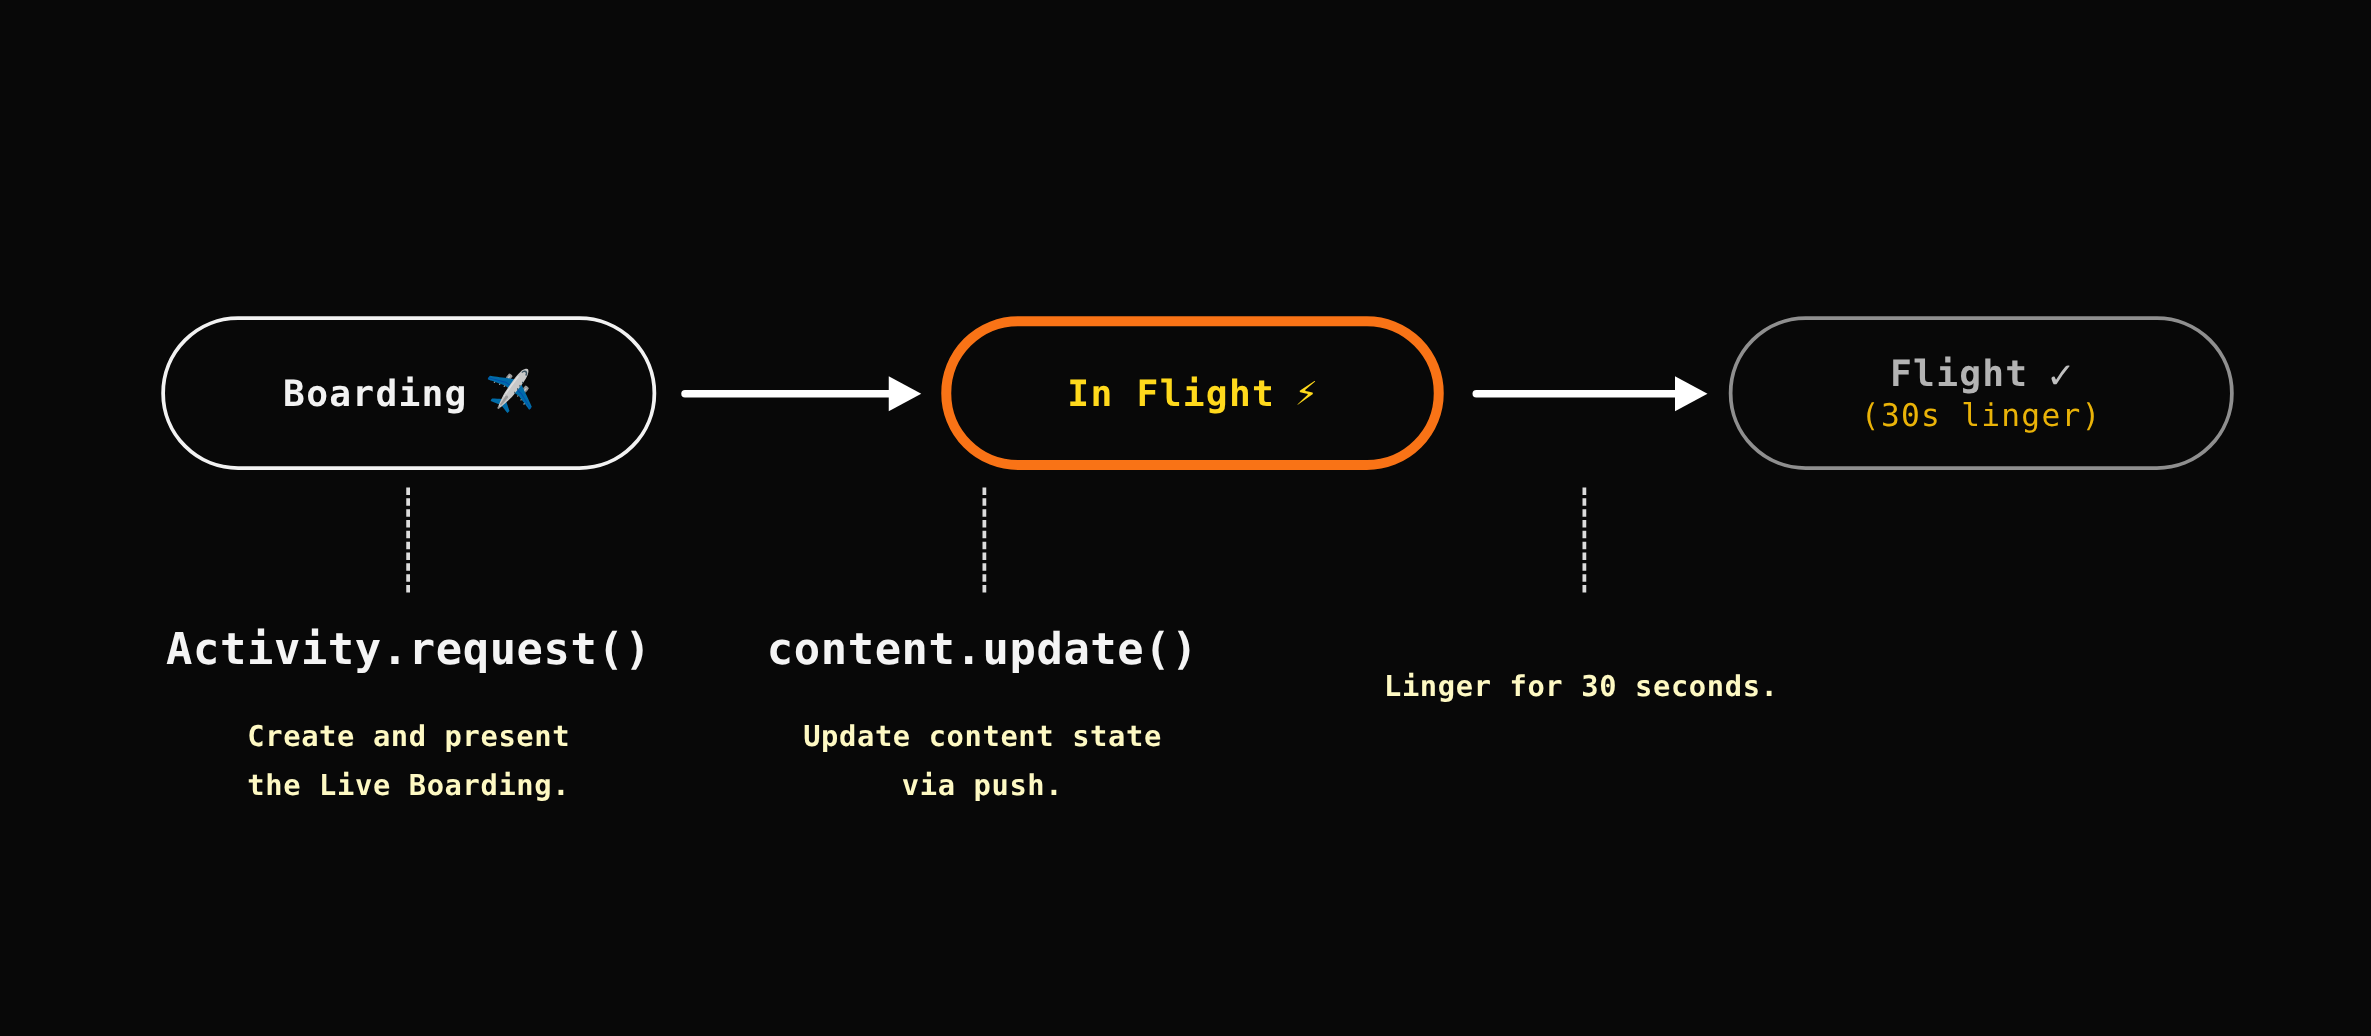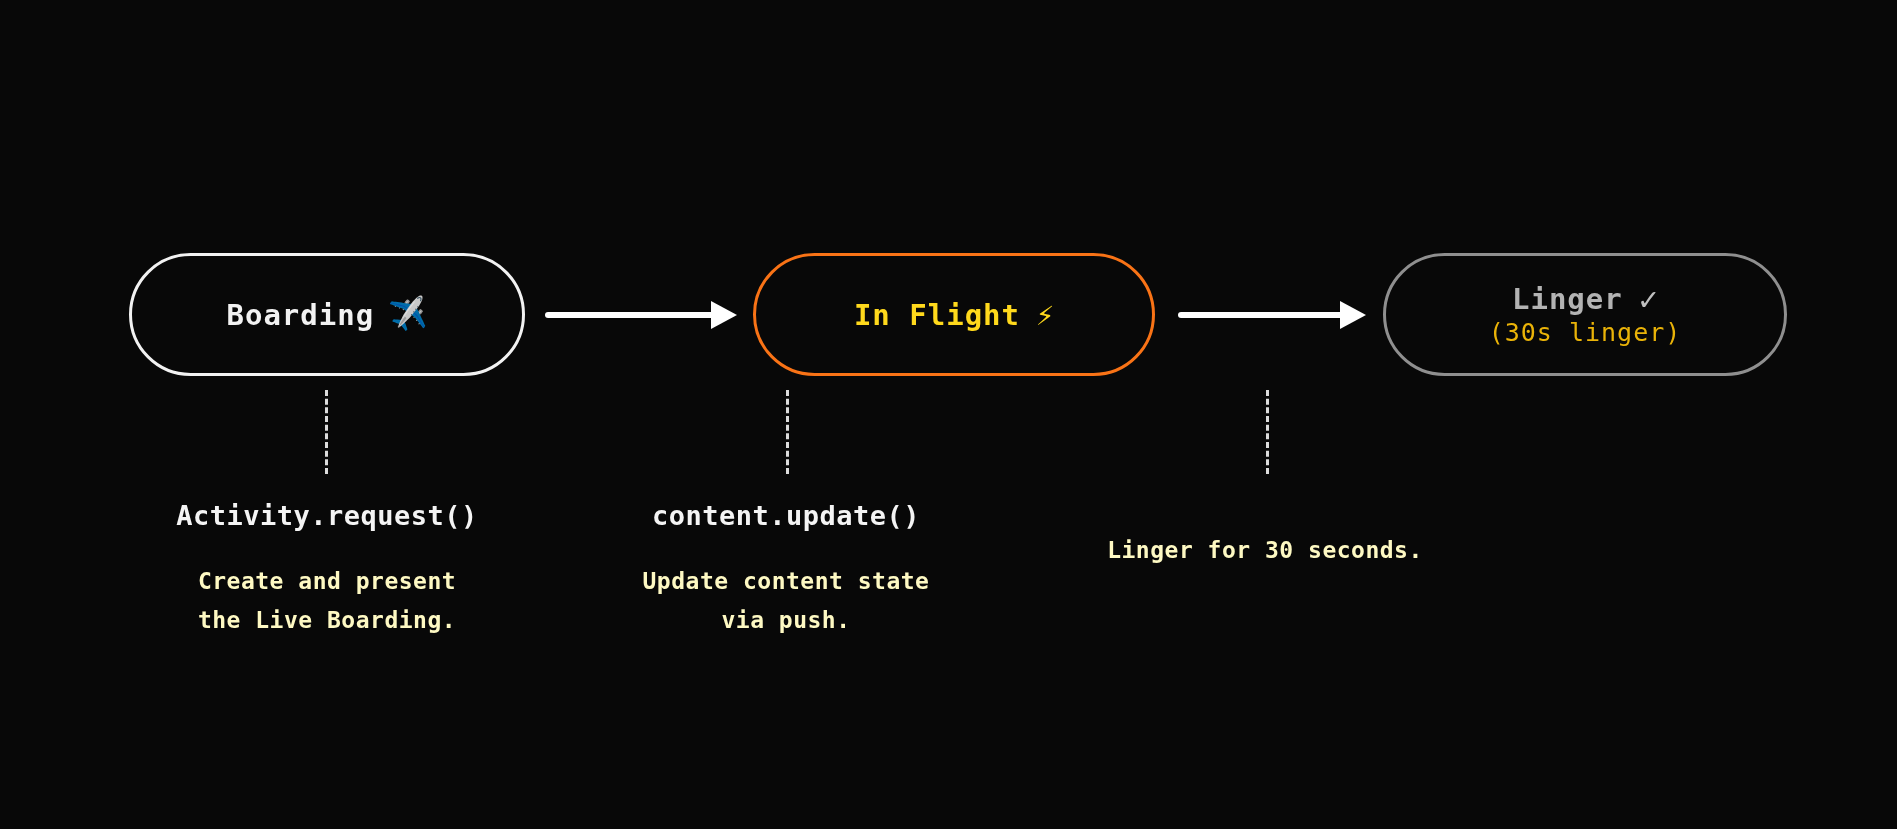--- a/index.html
+++ b/index.html
@@ -30,21 +30,21 @@
   }
   .node-boarding {
     left: 129px;
     width: 396px;
     border: 3px solid #f2f2f2;
     color: #f2f2f2;
   }
   .node-inflight {
     left: 753px;
     width: 402px;
-    border: 3px solid #f97316;
+    border: 8px solid #f97316;
     color: #ffd91c;
   }
   .node-landed {
     left: 1383px;
     width: 404px;
     border: 3px solid #8f8f8f;
     color: #b3b3b3;
     flex-direction: column;
     gap: 2px;
   }
@@ -116,21 +116,21 @@
   .callout {
     position: absolute;
     top: 500px;
     width: 440px;
     text-align: center;
   }
   .callout-1 { left: 107px; }
   .callout-2 { left: 566px; }
   .callout-3 { left: 1045px; }
   .callout .code {
-    font-size: 27px;
+    font-size: 35px;
     font-weight: 700;
     color: #f4f4f4;
     letter-spacing: 0.5px;
   }
   .callout .desc {
     margin-top: 31px;
     font-size: 23px;
     line-height: 39px;
     font-weight: 700;
     color: #fef9c3;
@@ -157,21 +157,21 @@
     <span class="node-icon icon-lightning">⚡</span>
   </div>
 
   <div class="arrow arrow-2">
     <span class="shaft"></span>
     <span class="head"></span>
   </div>
 
   <div class="node node-landed">
     <div class="node-line">
-      <span class="node-label">Linger</span>
+      <span class="node-label">Flight</span>
       <span class="node-icon icon-check">✓</span>
     </div>
     <div class="node-sublabel">(30s linger)</div>
   </div>
 
   <div class="dash dash-1"></div>
   <div class="dash dash-2"></div>
   <div class="dash dash-3"></div>
 
   <div class="callout callout-1">

